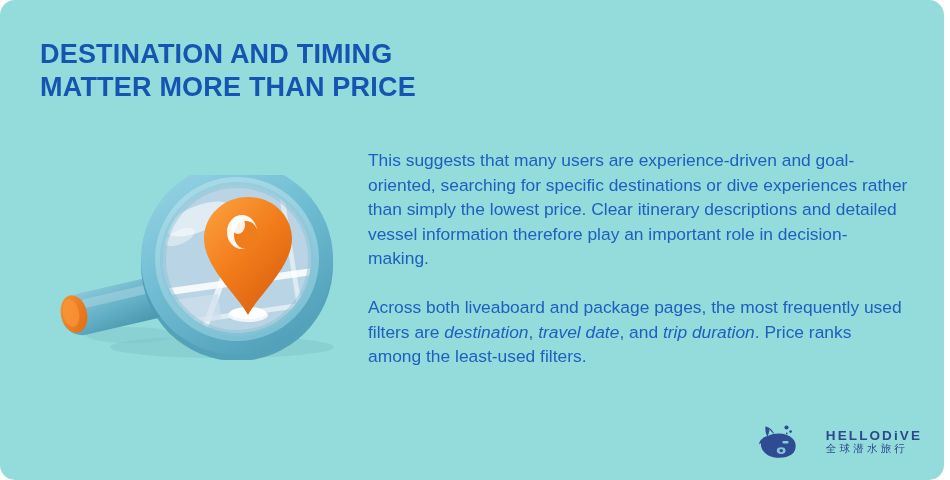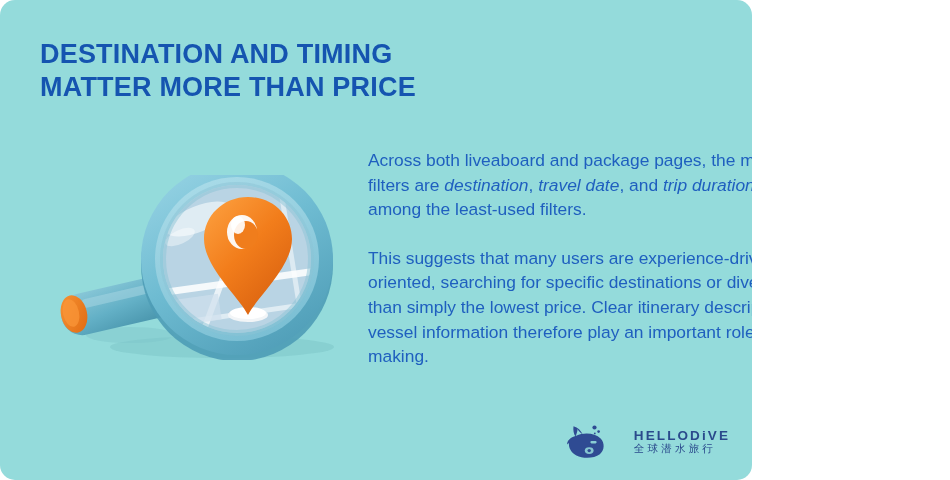--- a/index.html
+++ b/index.html
@@ -9,21 +9,21 @@
   }
   body {
     width: 950px;
     height: 480px;
     overflow: hidden;
     font-family: "Liberation Sans", sans-serif;
   }
 
   #card {
     position: relative;
-    width: 752px;
+    width: 944px;
     height: 480px;
     box-sizing: border-box;
     background: #94dbdb;
     border-radius: 15px;
     overflow: hidden;
   }
 
   
   #title {
     position: absolute;
@@ -174,24 +174,24 @@
                  C 152 41 171 22 196 22 Z" fill="url(#gPin)"></path>
         <ellipse cx="190" cy="57" rx="15" ry="17" fill="#fdfdfd" opacity="0.95"></ellipse>
         <ellipse cx="194" cy="60" rx="12" ry="14" fill="#f07d1c"></ellipse>
         <ellipse cx="186" cy="50" rx="7" ry="9" fill="#ffffff" opacity="0.9"></ellipse>
       </g>
     </svg>
   </div>
 
   <div id="body-copy">
     <p class="para">
-      <span>Across both liveaboard and package pages, the most frequently used filters are </span><span class="em">destination</span><span>, </span><span class="em">travel date</span><span>, and </span><span class="em">trip duration</span><span>. Price ranks among the least-used filters.</span>
+      <span>This suggests that many users are experience-driven and goal-oriented, searching for specific destinations or dive experiences rather than simply the lowest price. Clear itinerary descriptions and detailed vessel information therefore play an important role in decision-making.</span>
     </p>
     <p class="para">
-      <span>This suggests that many users are experience-driven and goal-oriented, searching for specific destinations or dive experiences rather than simply the lowest price. Clear itinerary descriptions and detailed vessel information therefore play an important role in decision-making.</span>
+      <span>Across both liveaboard and package pages, the most frequently used filters are </span><span class="em">destination</span><span>, </span><span class="em">travel date</span><span>, and </span><span class="em">trip duration</span><span>. Price ranks among the least-used filters.</span>
     </p>
   </div>
 
   <div id="logo">
     <svg class="whale" viewBox="0 0 44 42" xmlns="http://www.w3.org/2000/svg">
 
       <circle cx="30.5" cy="7.5" r="2.1" fill="#2f4b93"></circle>
       <circle cx="34.6" cy="11.6" r="1.3" fill="#2f4b93"></circle>
       <circle cx="30.8" cy="13.4" r="0.9" fill="#2f4b93"></circle>
 

